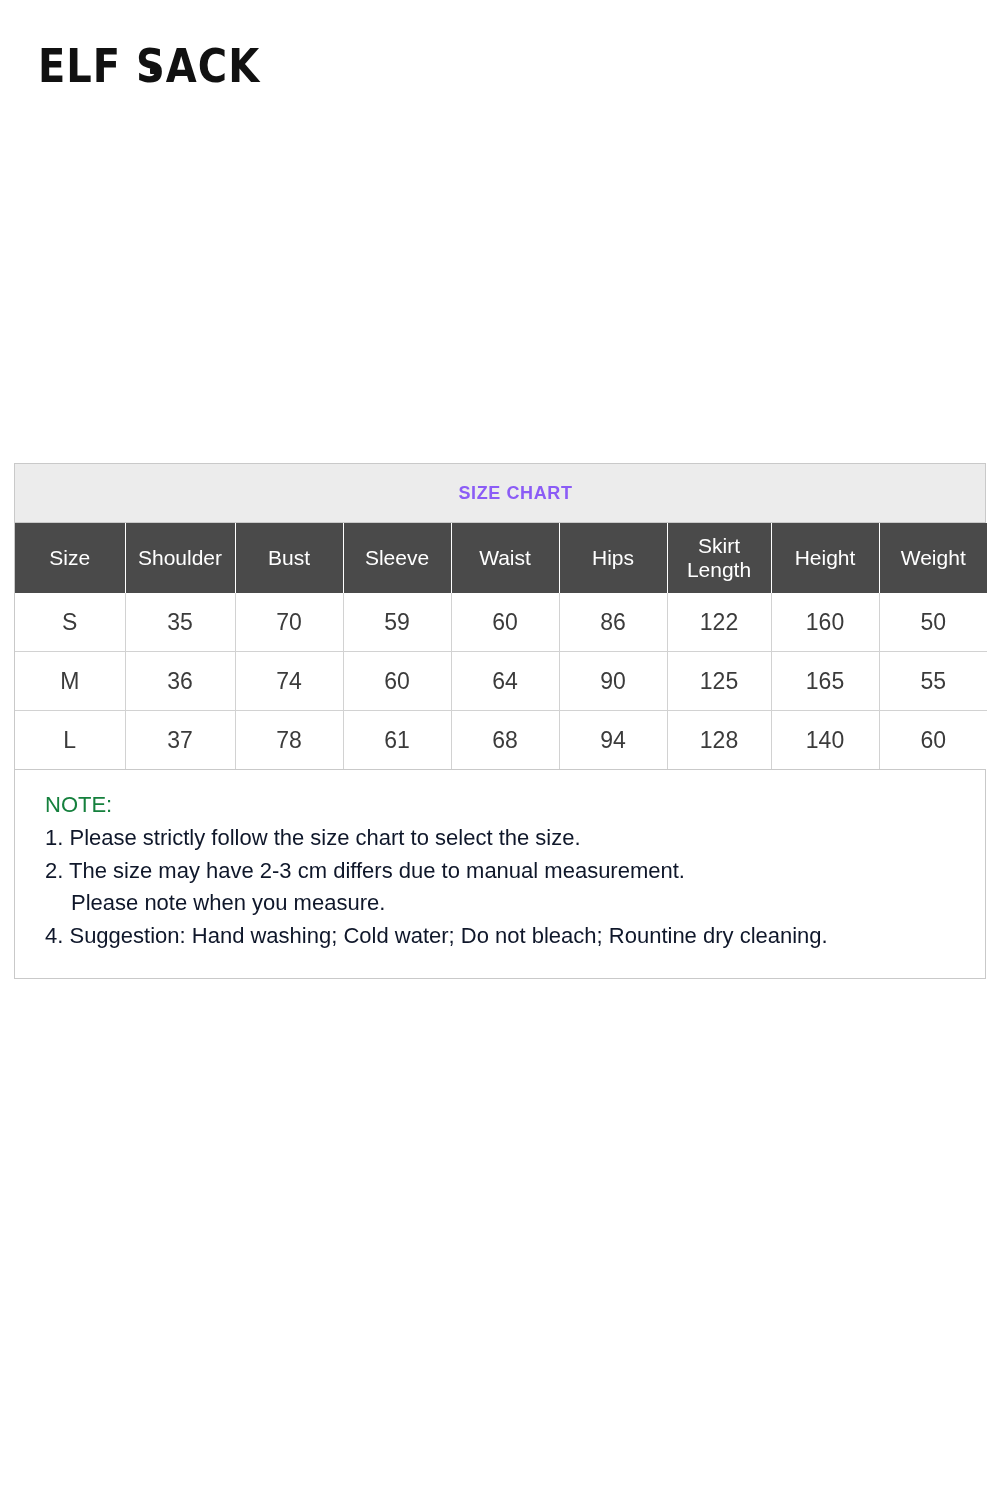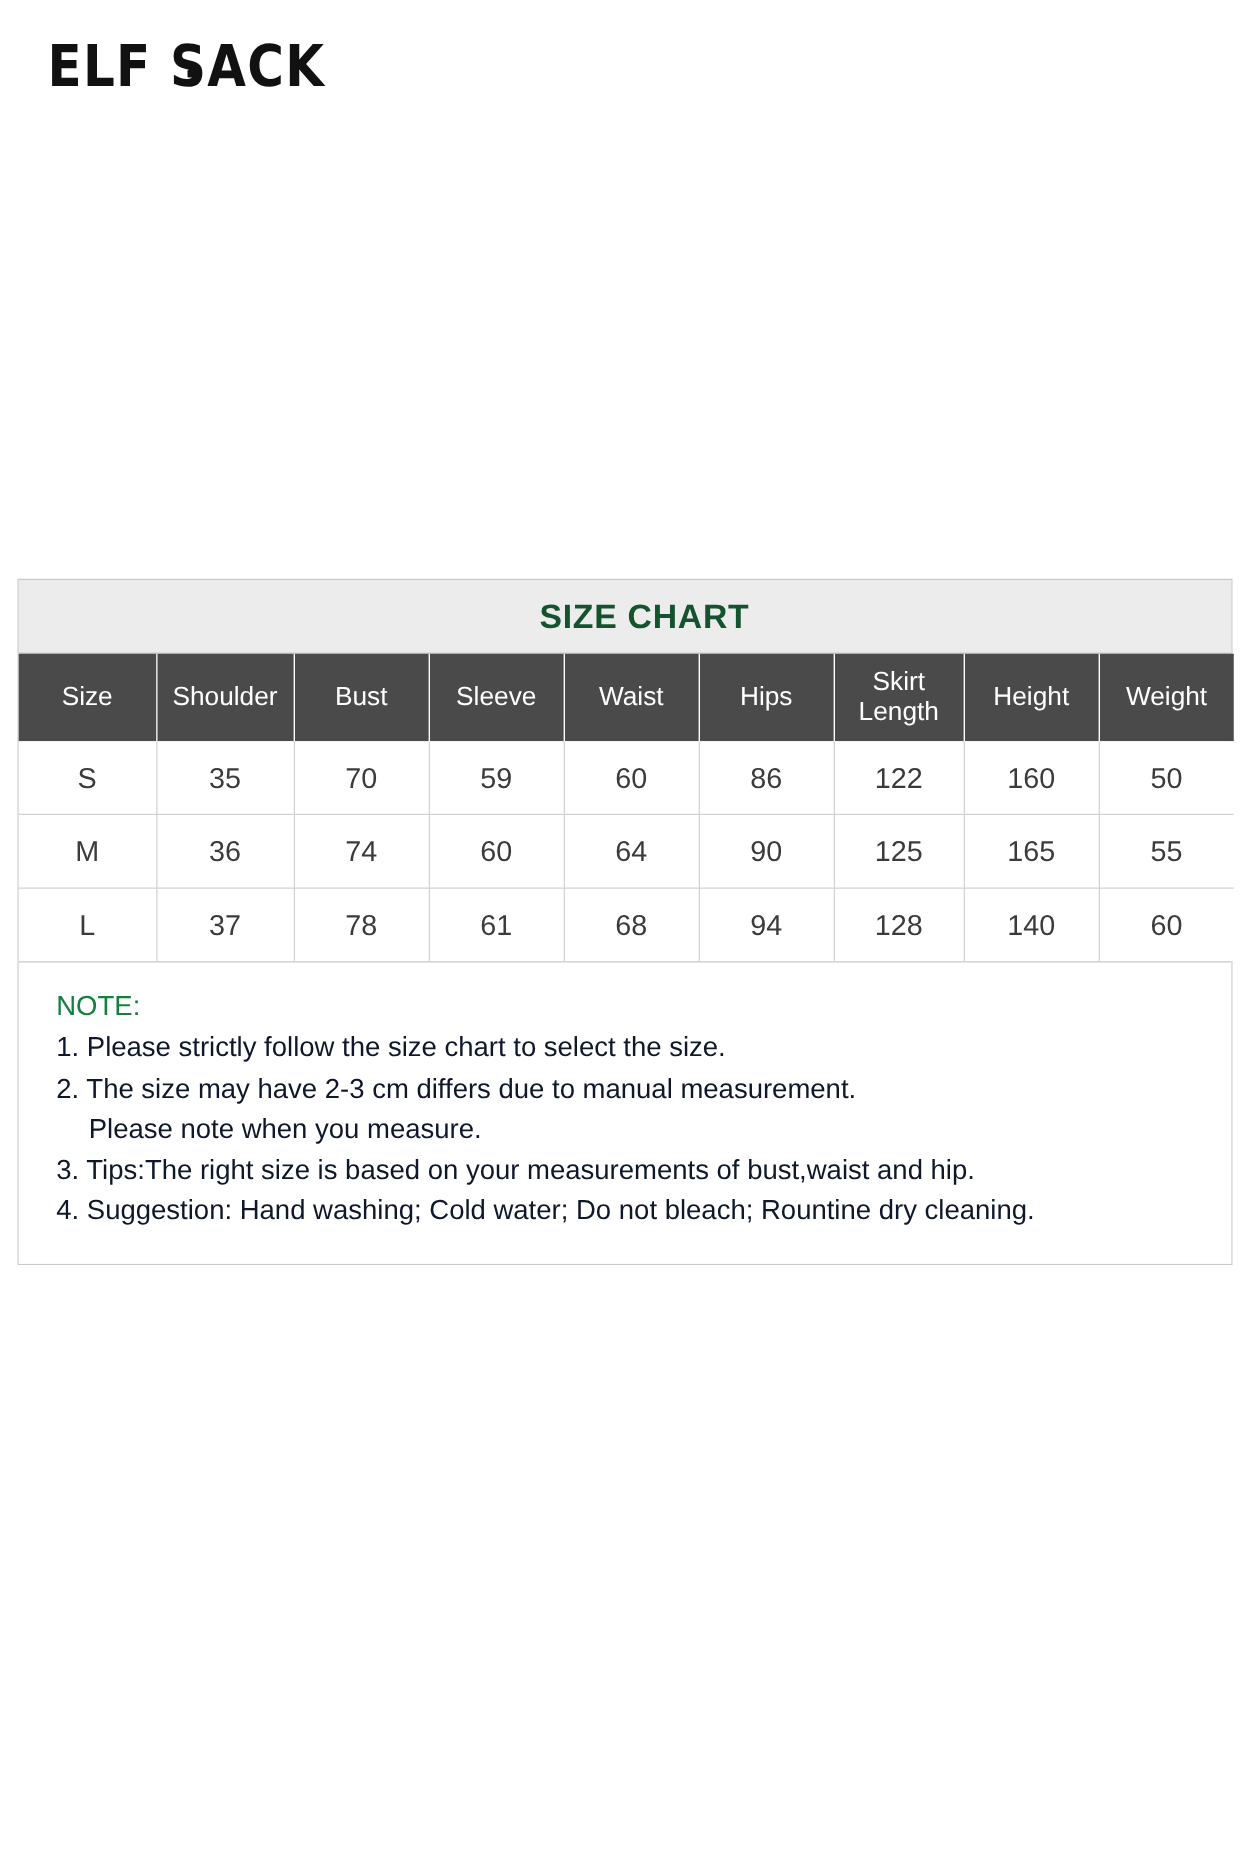--- a/index.html
+++ b/index.html
@@ -13,21 +13,21 @@
     position: relative;
     font-family: "Liberation Sans", sans-serif;
     color: #333333;
     overflow: hidden;
   }
 
   
   .logo {
     position: absolute;
     left: 38px;
-    top: 26px;
+    top: 38px;
     width: 200px;
     height: 56px;
     display: flex;
     align-items: center;
   }
   .logo-text {
     font-family: "DejaVu Sans", sans-serif;
     font-weight: 700;
     font-size: 40px;
     letter-spacing: 1px;
@@ -57,24 +57,24 @@
   }
   .chart-title-bar {
     background: #ececec;
     height: 58px;
     display: flex;
     align-items: center;
     justify-content: center;
     border-bottom: 1px solid #c9c9c9;
   }
   .chart-title {
-    font-size: 27px;
+    font-size: 18px;
     font-weight: 700;
     letter-spacing: 0.6px;
-    color: #14532d;
+    color: #8b5cf6;
     margin-left: 31px;
   }
 
   table.size-table {
     width: 100%;
     border-collapse: collapse;
     table-layout: fixed;
   }
   table.size-table th {
     background: #4a4a4a;
@@ -208,17 +208,16 @@
         <td>60</td>
       </tr>
     </tbody>
   </table>
 
   <div class="notes">
     <div class="note-head">NOTE:</div>
     <div class="note-line">1. Please strictly follow the size chart to select the size.</div>
     <div class="note-line">2. The size may have 2-3 cm differs due to manual measurement.</div>
     <div class="note-line indent">Please note when you measure.</div>
-    <div class="note-line">3. Tips:The right size is based on your measurements of bust,waist and hip.</div>
     <div class="note-line">4. Suggestion: Hand washing; Cold water; Do not bleach; Rountine dry cleaning.</div>
   </div>
 
 </div>
 
 </body></html>

